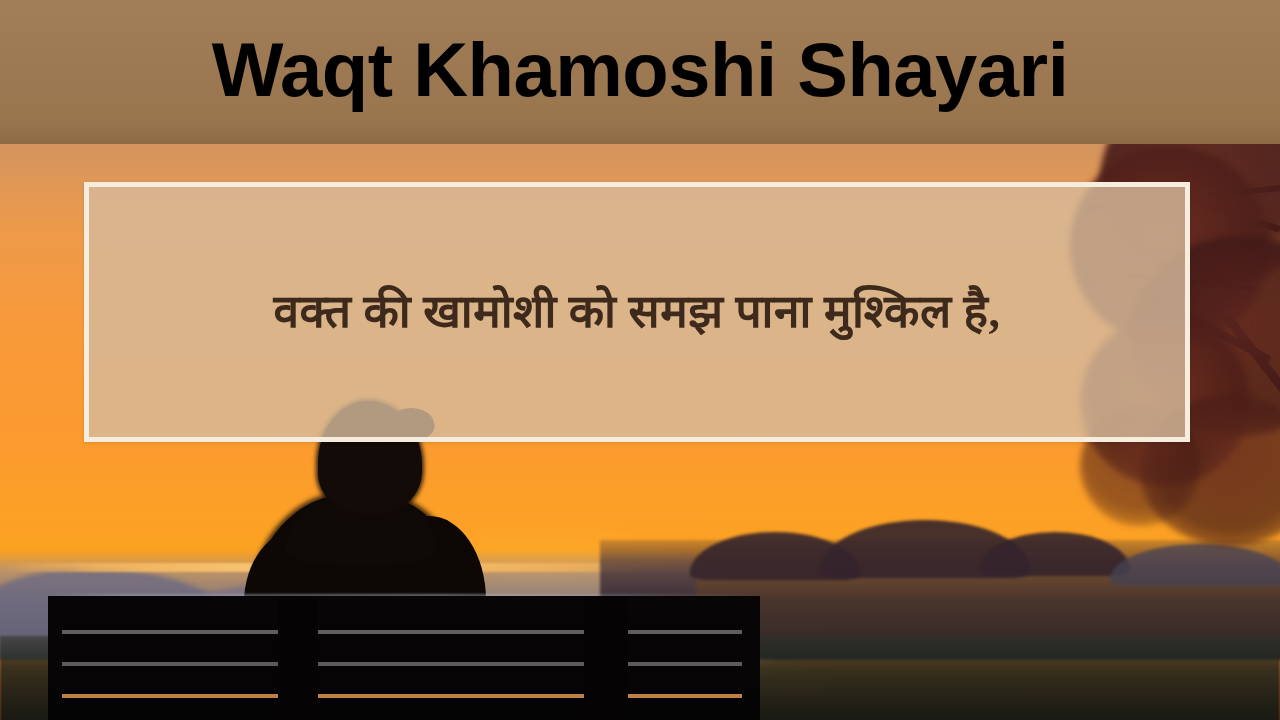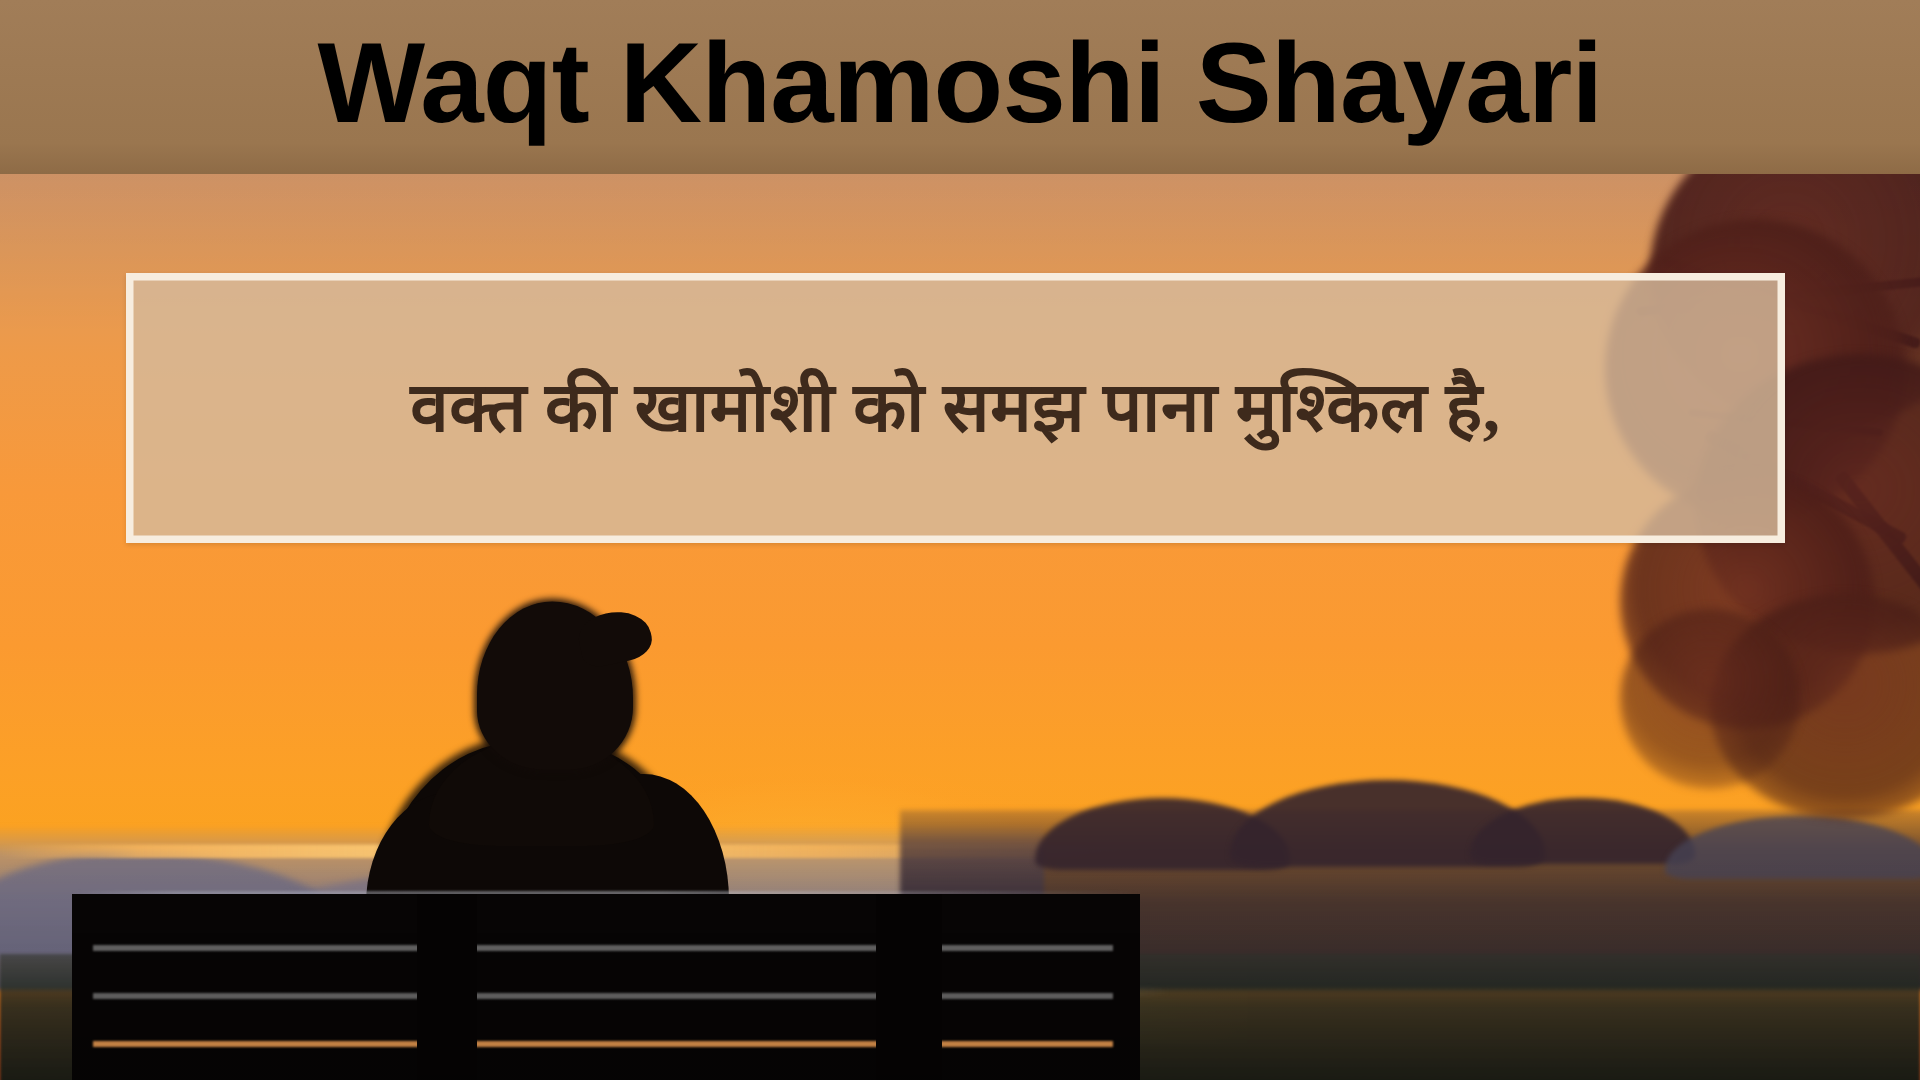--- a/index.html
+++ b/index.html
@@ -14,21 +14,21 @@
   #page {
     position:relative;
     width:1280px; height:720px;
     overflow:hidden;
   }
 
   
   .header-bar {
     position:absolute;
     left:0; top:0;
-    width:1280px; height:116px;
+    width:1280px; height:144px;
     background:#9E7A55;
     background-image:linear-gradient(180deg,#A17D58 0%,#9A764F 82%,#8E6B46 100%);
     z-index:40;
     display:flex;
     align-items:center;
     justify-content:center;
     overflow:hidden;
   }
   .header-title {
     font-size:76px;
@@ -300,21 +300,21 @@
       rgba(190,192,200,0.55) 55%,
       rgba(170,170,180,0.15) 88%,
       rgba(170,170,180,0) 100%);
     filter:blur(0.8px);
   }
 
   
   .quote-card {
     position:absolute;
     left:84px; top:182px;
-    width:1106px; height:180px;
+    width:1106px; height:260px;
     border:5px solid #F7EDDF;
     background:rgba(214,186,155,0.82);
     display:flex;
     flex-direction:column;
     align-items:center;
     justify-content:center;
     z-index:30;
     box-shadow:0 1px 3px rgba(0,0,0,0.12);
   }
   .quote-line {

